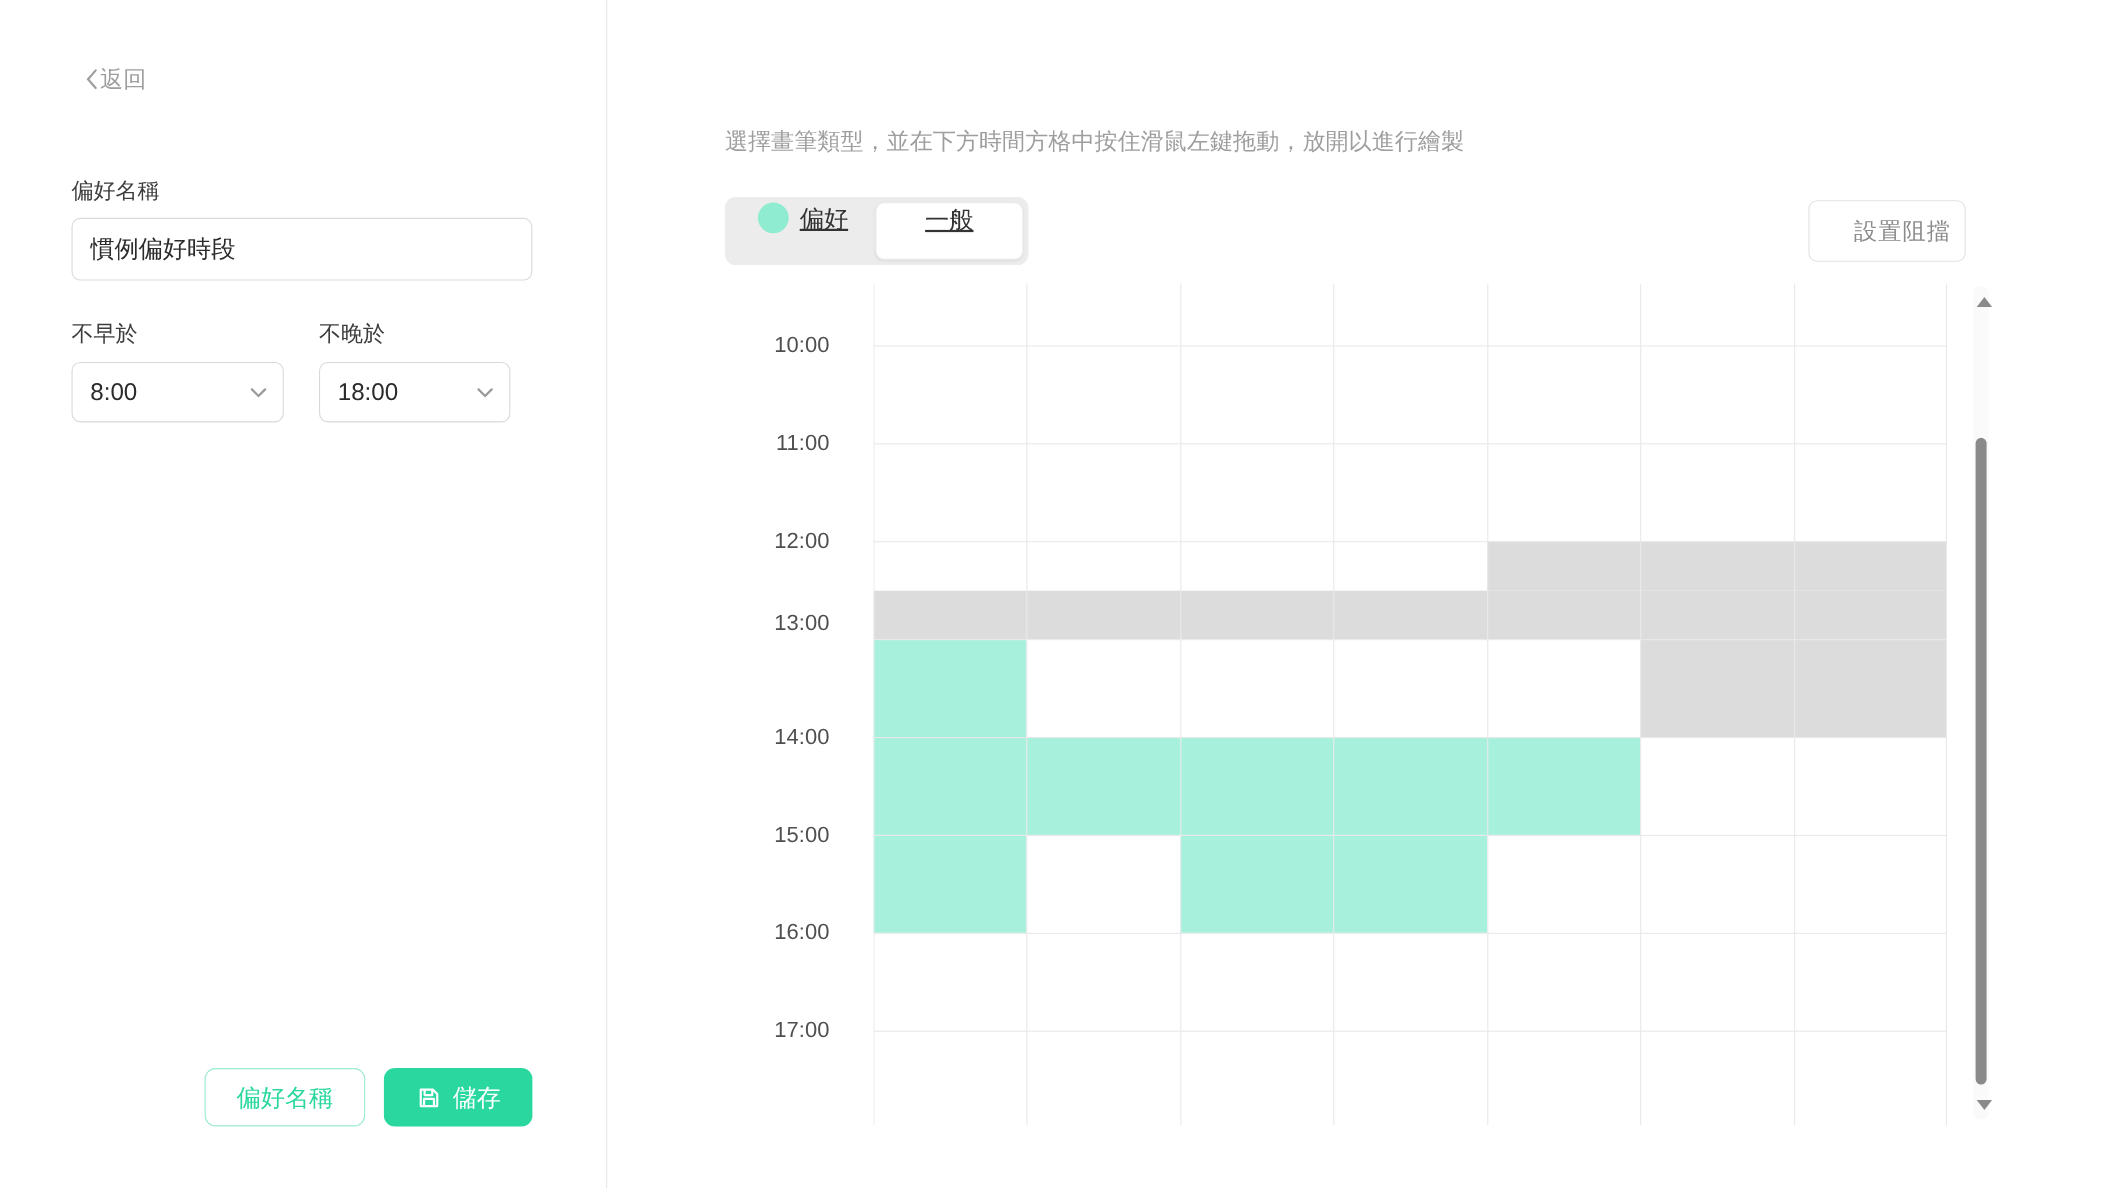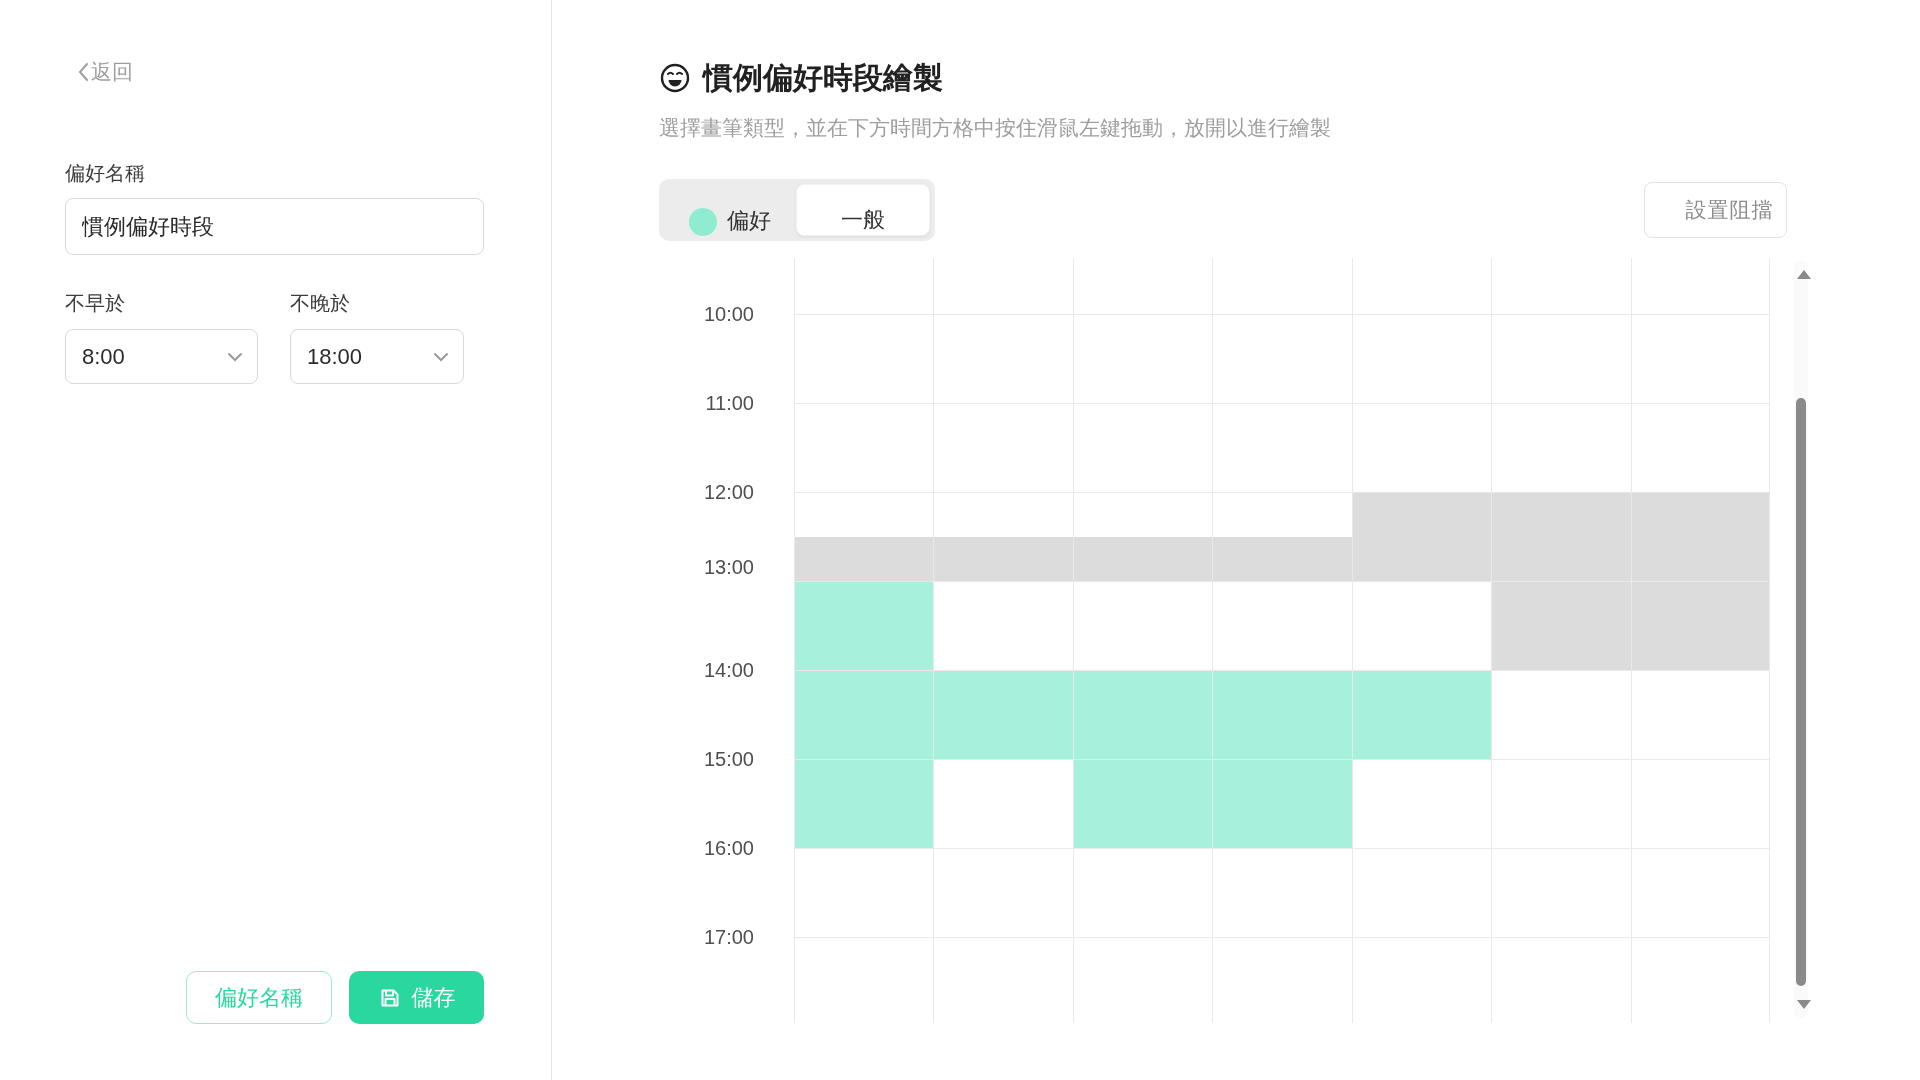--- a/index.html
+++ b/index.html
@@ -23,21 +23,21 @@
   .btn { border-radius:10px; font-size:22px; display:flex; align-items:center; justify-content:center; cursor:pointer; font-family:inherit; }
   #reset-btn { left:186px; top:971px; width:146px; height:53px; background:#fff; border:1px solid #9aeccf; color:#2ad89f; }
   #save-btn { left:349px; top:971px; width:135px; height:53px; background:#2ad89f; border:none; color:#fff; gap:10px; }
 
   
   #title-row { left:659px; top:58px; height:40px; display:flex; align-items:center; gap:12px; }
   #page-title { font-size:30px; font-weight:bold; color:#212121; }
   #subtitle { left:659px; top:114px; font-size:21px; color:#9e9e9e; }
 
   #pen-toggle { left:659px; top:179px; width:276px; height:62px; background:#ececec; border-radius:10px; display:flex; align-items:center; padding:5px; }
-  .pen-seg { height:52px; border-radius:8px; display:flex; align-items:flex-end; justify-content:center; gap:10px; font-size:22px; color:#333; cursor:pointer; flex:1; }
+  .pen-seg { height:52px; border-radius:8px; display:flex; align-items:flex-start; justify-content:center; gap:10px; font-size:22px; color:#333; cursor:pointer; flex:1;text-decoration:underline; }
   #pen-seg-preferred { background:transparent; }
   #pen-seg-general { background:#fff; border:1px solid #f2f2f2; box-shadow:0 1px 3px rgba(0,0,0,0.07); }
   .pen-dot { width:28px; height:28px; border-radius:50%; background:#90ecd0; }
 
   #block-btn { left:1644px; top:182px; width:143px; height:56px; background:#fff; border:1px solid #e2e2e2; border-radius:8px; color:#8a8a8a; font-size:21px; letter-spacing:1px;padding-left:28px; }
 
   
   #grid-viewport { left:794px; top:258px; width:976px; height:765px; overflow:hidden; }
   #grid-canvas { position:absolute; left:0; top:-33px; width:976px; height:801px; }
   .cell { position:absolute; }
@@ -92,29 +92,20 @@
       <svg width="24" height="24" viewBox="0 0 24 24">
           <path d="M4.5 4.5 h11 l4 4 v11 h-15 z" fill="none" stroke="#fff" stroke-width="2" stroke-linejoin="round"></path>
           <path d="M8 4.5 v5 h7 v-5" fill="none" stroke="#fff" stroke-width="2" stroke-linejoin="round"></path>
           <path d="M7.5 19 v-6 h9 v6" fill="none" stroke="#fff" stroke-width="2" stroke-linejoin="round"></path>
         </svg>
       <span>儲存</span>
     </button>
   </div>
   <div id="sidebar-divider" class="abs"></div>
 
-  <div id="title-row" class="abs">
-    <svg width="32" height="32" viewBox="0 0 32 32">
-      <circle cx="16" cy="16" r="13" fill="none" stroke="#212121" stroke-width="2.4"></circle>
-      <path d="M9 12 q2.5 -2.5 5 0" fill="none" stroke="#212121" stroke-width="2" stroke-linecap="round"></path>
-      <path d="M18 12 q2.5 -2.5 5 0" fill="none" stroke="#212121" stroke-width="2" stroke-linecap="round"></path>
-      <path d="M9.5 18 a6.5 6.5 0 0 0 13 0 z" fill="#212121"></path>
-    </svg>
-    <span id="page-title">慣例偏好時段繪製</span>
-  </div>
   <div id="subtitle" class="abs">選擇畫筆類型，並在下方時間方格中按住滑鼠左鍵拖動，放開以進行繪製</div>
 
   <div id="pen-toggle" class="abs">
     <div id="pen-seg-preferred" class="pen-seg">
       <span class="pen-dot"></span>
       <span>偏好</span>
     </div>
     <div id="pen-seg-general" class="pen-seg">
       <span>一般</span>
     </div>

